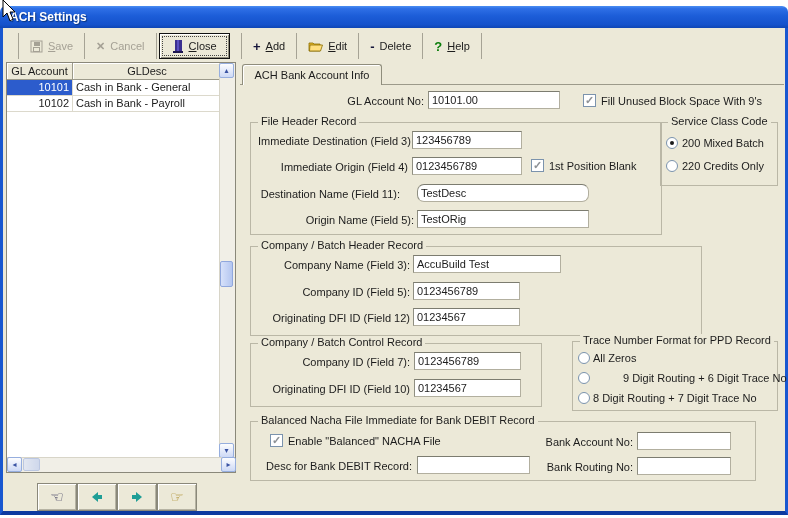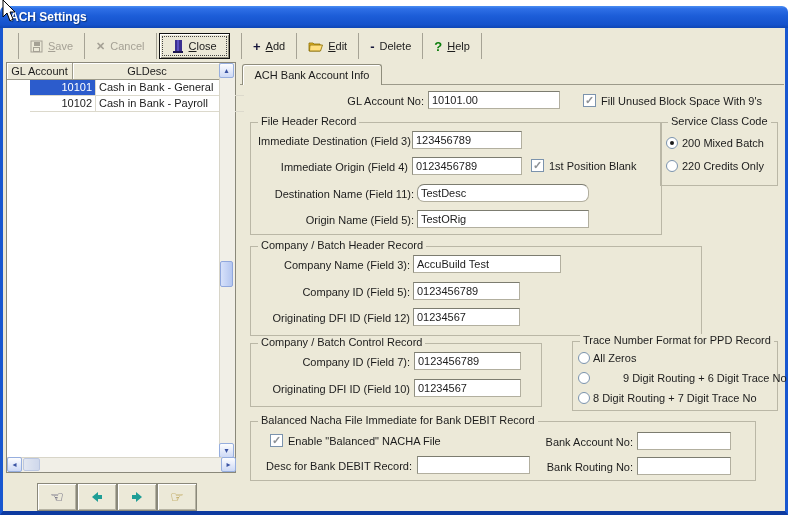--- a/index.html
+++ b/index.html
@@ -30,21 +30,21 @@
   .g-add,.g-del{color:#16163a;font-size:13px;}
   .g-help{color:#0a7d0a;font-size:13px;}
   .g-cancel{color:#a5a195;font-size:11px;}
 
   
   .grid{position:absolute;left:6px;top:62px;width:230px;height:411px;background:#fff;
     border:1px solid #8a887a;box-sizing:border-box;}
   .gheader{position:absolute;left:0;top:0;height:17px;display:flex;width:214px;}
   .hcell{background:#ECE9D8;border-right:1px solid #9c9a8a;border-bottom:1px solid #9c9a8a;
     box-shadow:inset 1px 1px 0 #fff;box-sizing:border-box;display:flex;align-items:center;justify-content:center;height:17px;}
-  .grow{position:absolute;left:0;height:16px;width:214px;display:flex;border-bottom:1px solid #dcd9cc;box-sizing:border-box;margin-left:23px;}
+  .grow{position:absolute;left:0;height:16px;width:214px;display:flex;border-bottom:1px solid #dcd9cc;box-sizing:border-box;}
   .cell-acct{width:66px;box-sizing:border-box;text-align:right;padding-right:3px;border-right:1px solid #dcd9cc;line-height:15px;}
   .cell-desc{flex:1;padding-left:3px;line-height:15px;white-space:nowrap;overflow:hidden;}
   .sel{background:#2c5ccc;color:#fff;}
 
   
   .vscroll{position:absolute;right:0;top:0;width:15px;height:395px;background:#f1efe7;border-left:1px solid #d8d5c8;}
   .hscroll{position:absolute;left:0;bottom:0;width:228px;height:15px;background:#f1efe7;border-top:1px solid #d8d5c8;box-sizing:border-box;}
   .sbtn{position:absolute;width:15px;height:15px;box-sizing:border-box;border:1px solid #96aede;border-radius:2px;
     background:linear-gradient(180deg,#fdfdfe,#cdd9f6);color:#3a53a3;font-size:8px;line-height:13px;text-align:center;}
   .sthumb{position:absolute;box-sizing:border-box;border:1px solid #90a7dd;border-radius:2px;
@@ -196,21 +196,21 @@
 
   <div class="group" style="left:250px;top:122px;width:412px;height:113px">
     <div class="gtitle">File Header Record</div>
   </div>
   <div class="rlbl" style="left:258px;top:135px;width:150px">Immediate Destination (Field 3)</div>
   <input class="edit" style="left: 412px; top: 131px; width: 110px;" readonly="" value="123456789">
   <div class="rlbl" style="left:258px;top:161px;width:150px">Immediate Origin (Field 4)</div>
   <input class="edit" style="left: 412px; top: 157px; width: 110px;" readonly="" value="0123456789">
   <div class="chk on" style="left:531px;top:159px"></div>
   <div class="lbl" style="left:549px;top:160px">1st Position Blank</div>
-  <div class="rlbl" style="left:258px;top:188px;width:156px">Destination Name (Field 11):</div>
+  <div class="rlbl" style="left:244px;top:188px;width:156px">Destination Name (Field 11):</div>
   <input class="edit" style="left: 417px; top: 184px; width: 172px; border-radius: 7px;" readonly="" value="TestDesc">
   <div class="rlbl" style="left:258px;top:214px;width:156px">Origin Name (Field 5):</div>
   <input class="edit" style="left: 417px; top: 210px; width: 172px;" readonly="" value="TestORig">
 
   <div class="group" style="left:660px;top:122px;width:118px;height:64px">
     <div class="gtitle">Service Class Code</div>
   </div>
   <div class="radio on" style="left:666px;top:137px"></div>
   <div class="lbl" style="left:682px;top:137px">200 Mixed Batch</div>
   <div class="radio" style="left:666px;top:160px"></div>

